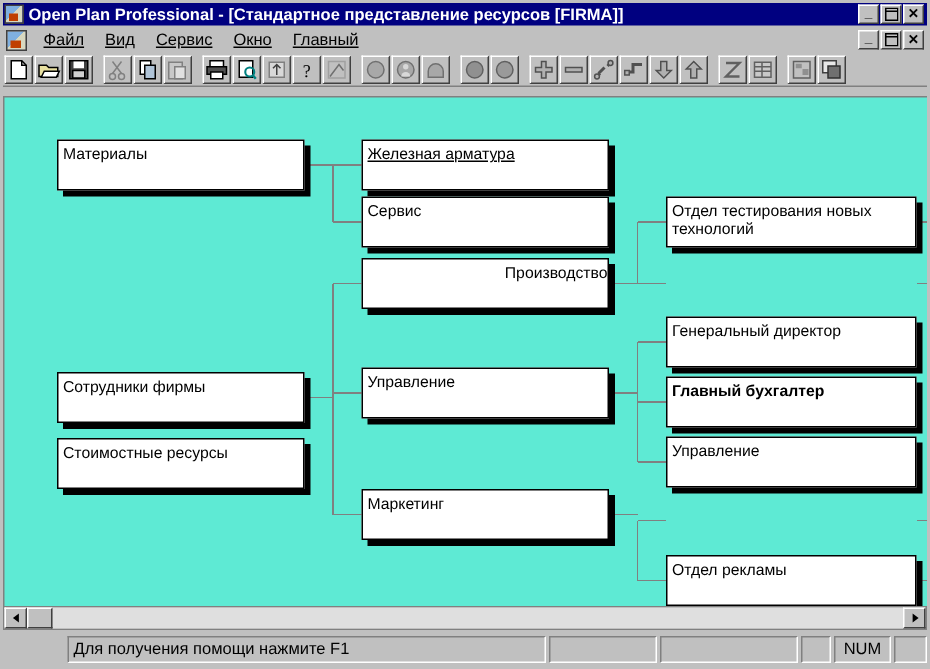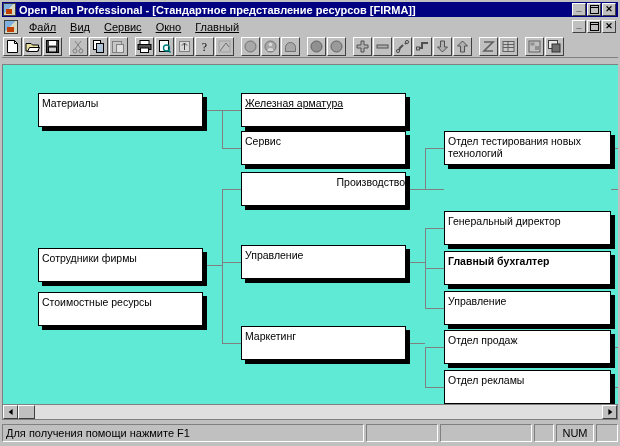--- a/index.html
+++ b/index.html
@@ -119,21 +119,21 @@
     position:absolute;left:2px;top:424px;width:616px;height:18px;
     display:flex;align-items:stretch;gap:2px;
   }
   .spanel{
     background:#c0c0c0;
     border-top:1px solid #808080;border-left:1px solid #808080;
     border-right:1px solid #ffffff;border-bottom:1px solid #ffffff;
     box-sizing:border-box;display:flex;align-items:center;
     padding-left:3px;font-size:11px;color:#000;white-space:nowrap;overflow:hidden;
   }
-  .sp-main{flex:1 1 auto;}
+  .sp-main{flex:1 1 auto;margin-left:43px;}
   .sp-a{width:72px;flex:0 0 auto;}
   .sp-b{width:92px;flex:0 0 auto;}
   .sp-c{width:20px;flex:0 0 auto;}
   .sp-num{width:38px;flex:0 0 auto;justify-content:center;padding-left:0;}
   .sp-d{width:22px;flex:0 0 auto;}
 </style>
 </head>
 <body>
 
 <div id="app">
@@ -474,23 +474,20 @@
     </div>
 
     <div class="node" style="left:441px;top:186px;width:167px;height:34px;font-weight:bold;">
       <span>Главный бухгалтер</span>
     </div>
 
     <div class="node" style="left:441px;top:226px;width:167px;height:34px;">
       <span>Управление</span>
     </div>
 
-    <div class="node" style="left:441px;top:265px;width:167px;height:34px;">
-      <span>Отдел продаж</span>
-    </div>
 
     <div class="node" style="left:441px;top:305px;width:167px;height:34px;">
       <span>Отдел рекламы</span>
     </div>
 
   </div>
 
   <div class="hscroll">
     <div class="sb-arrow left">
       <span class="ar"></span>

